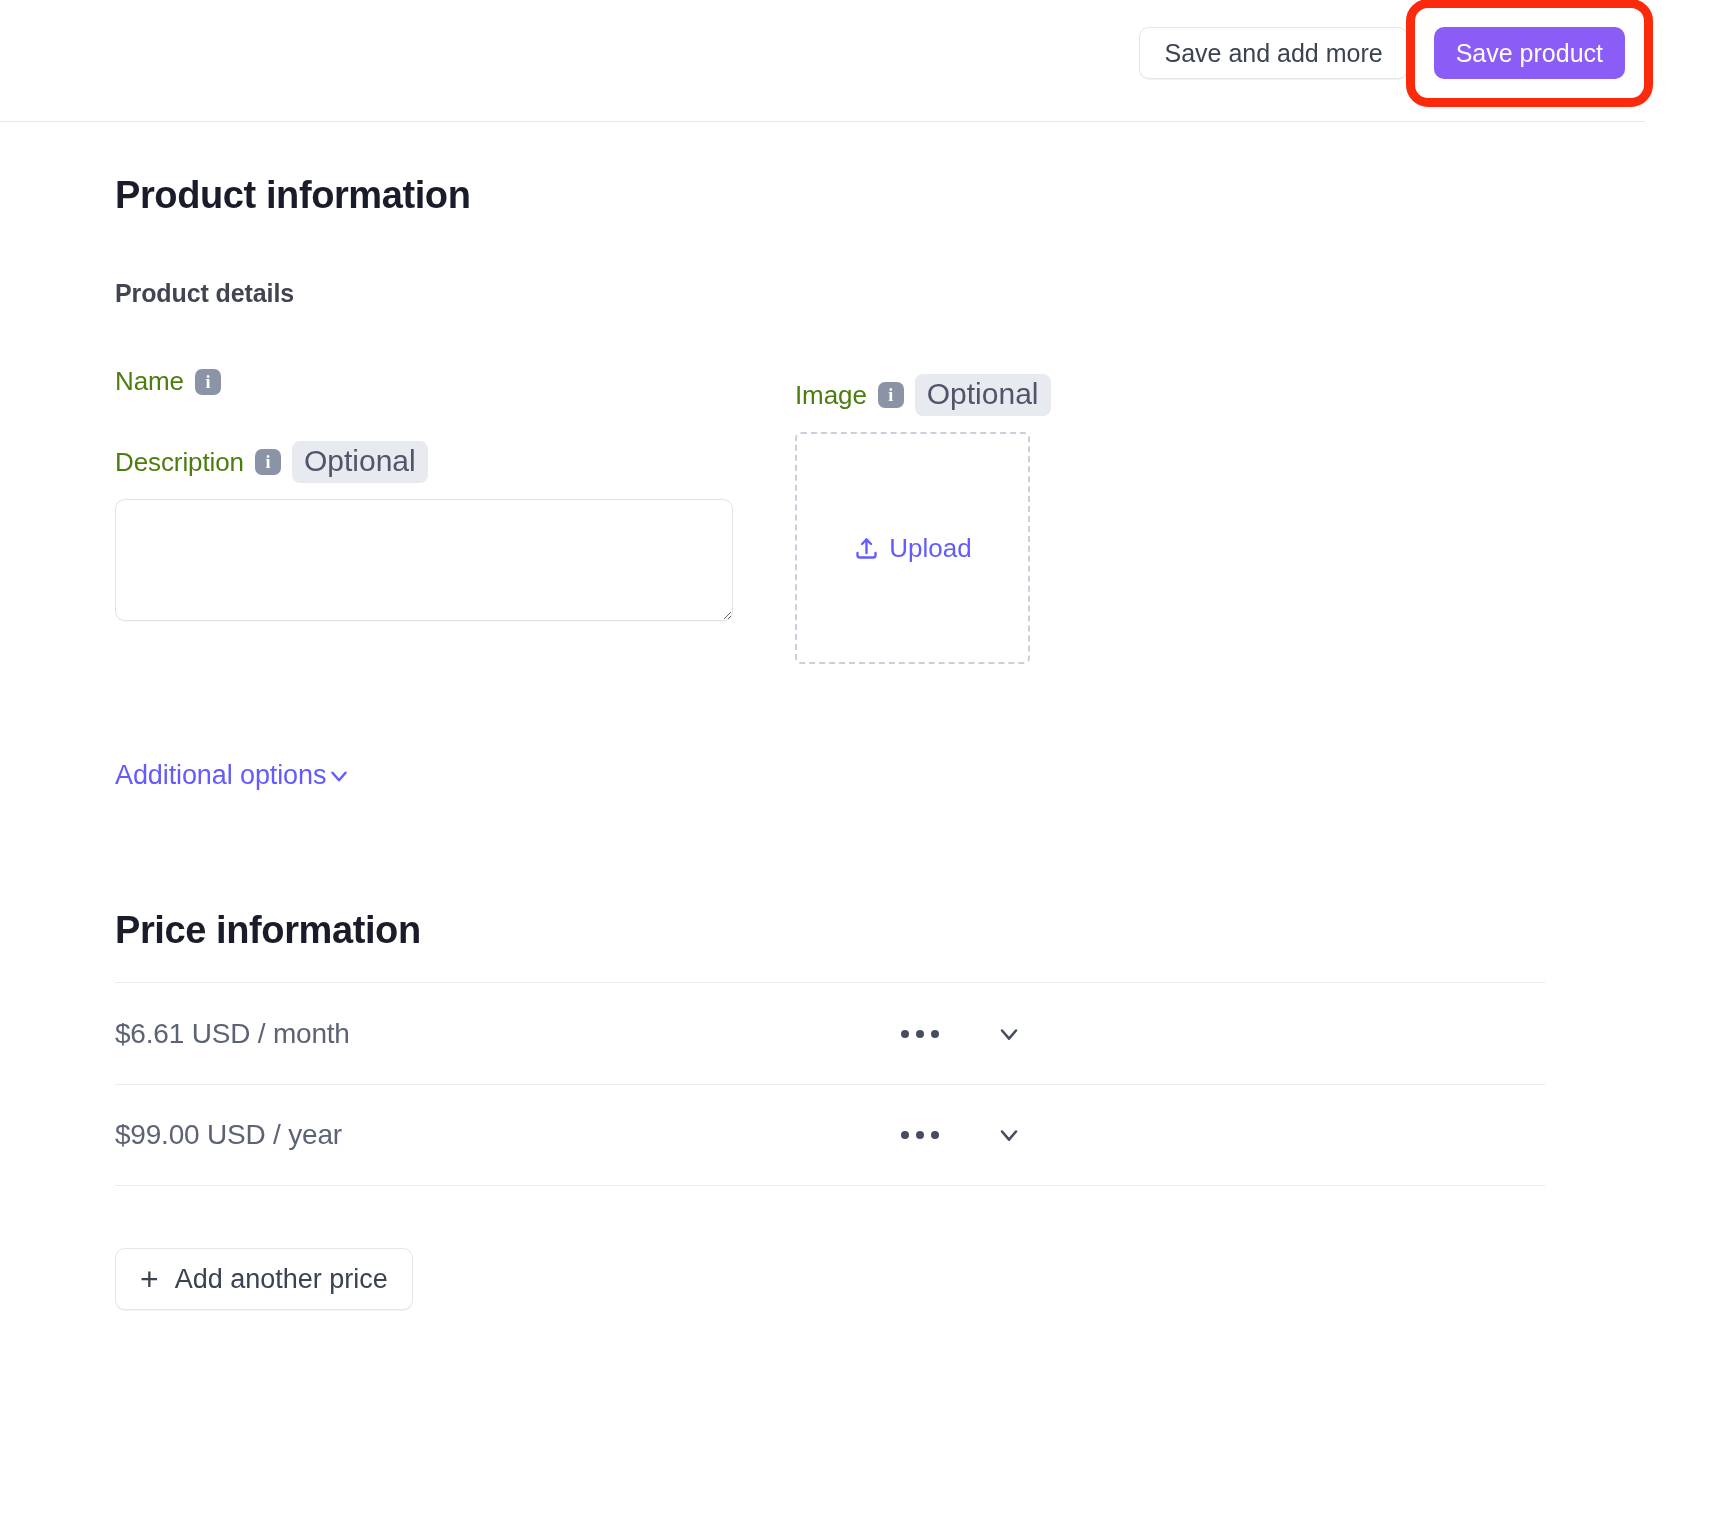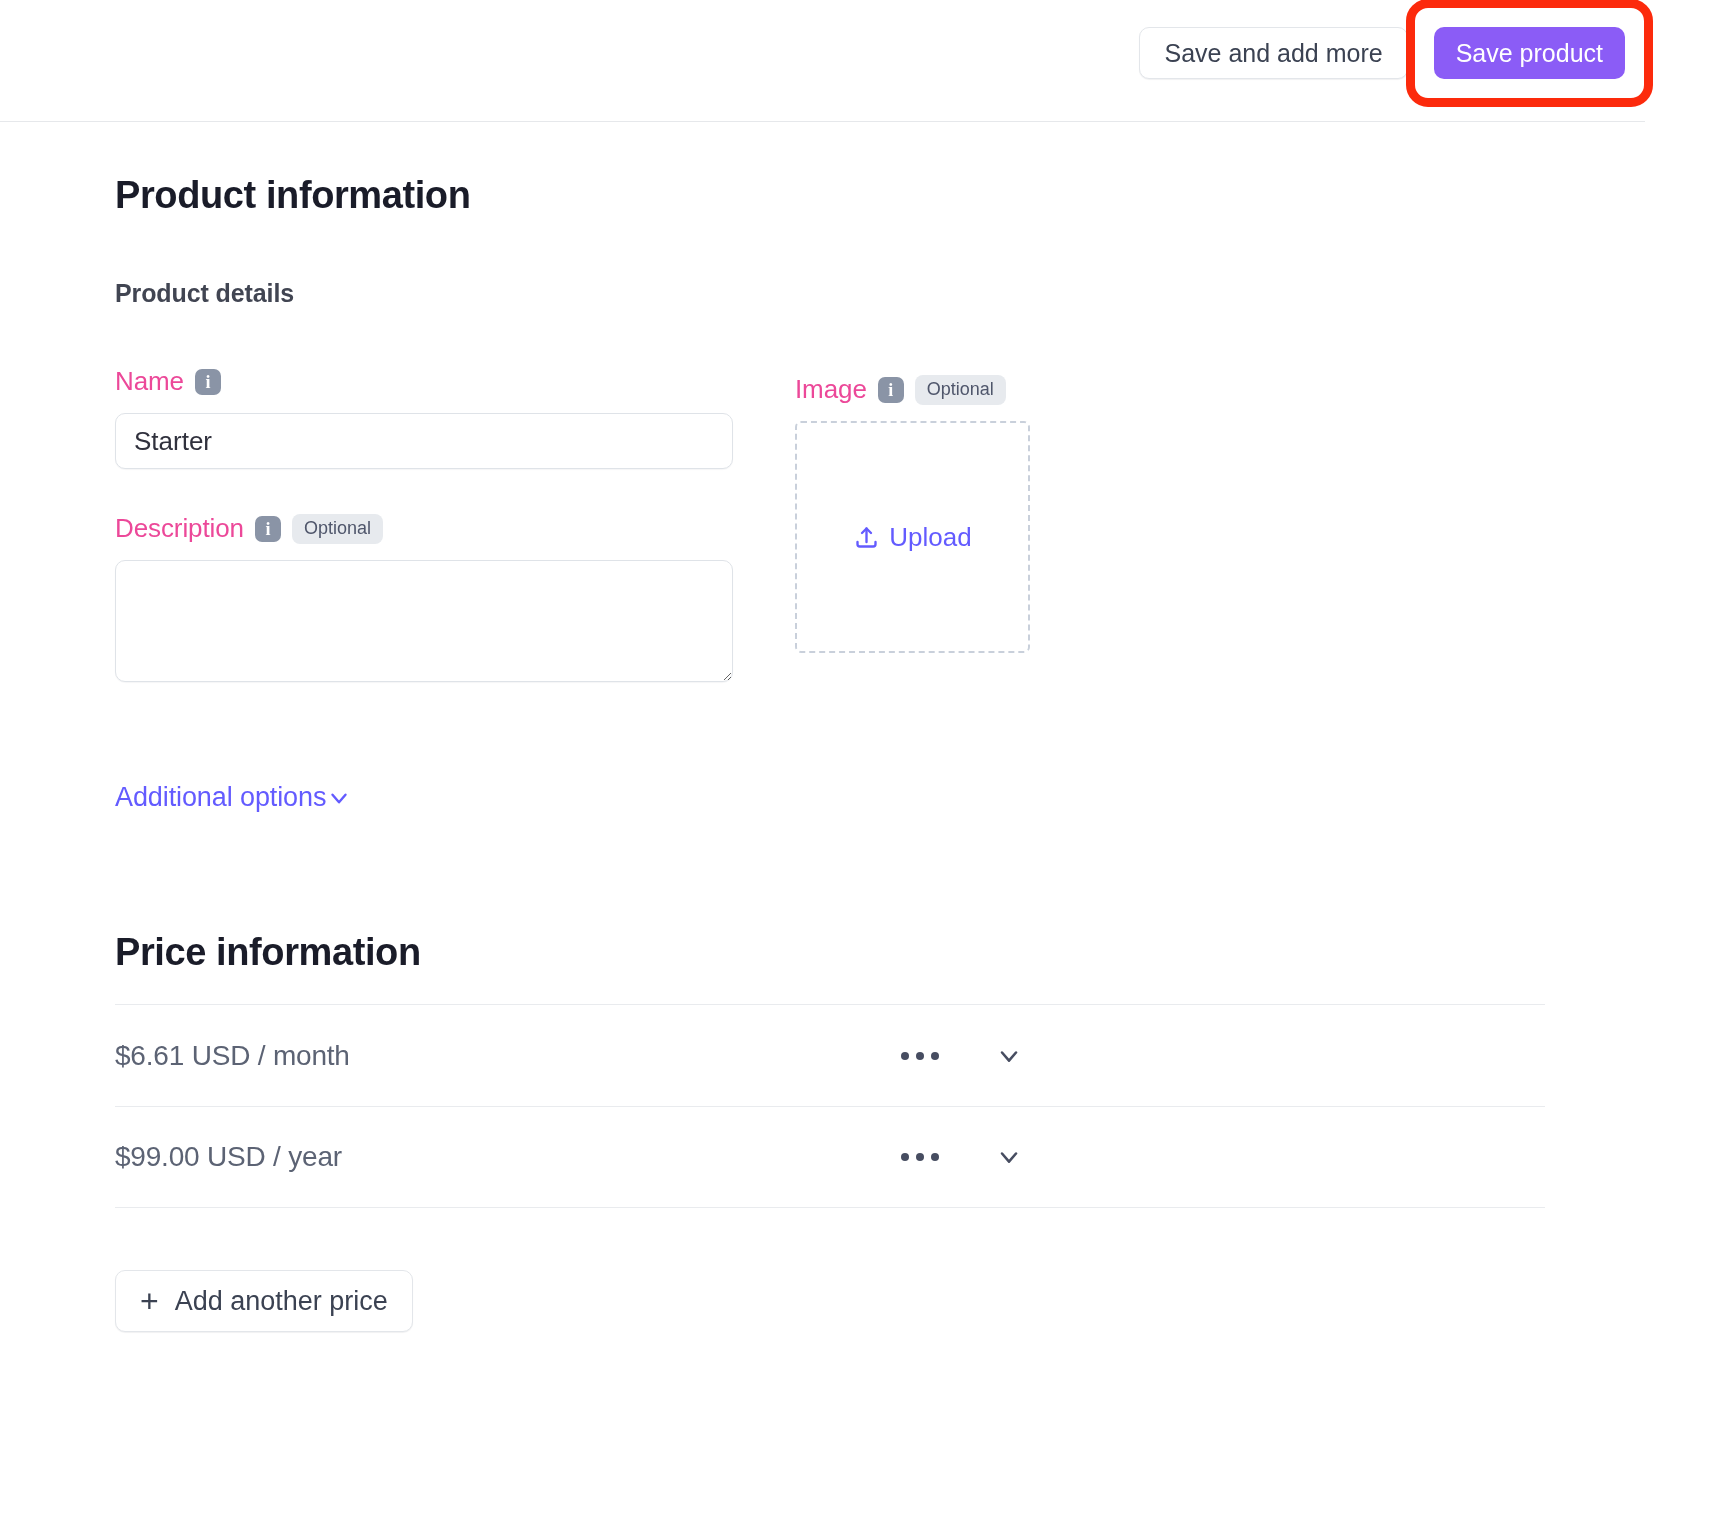--- a/index.html
+++ b/index.html
@@ -101,42 +101,42 @@
     letter-spacing: -0.1px;
   }
 
   .field-label-row {
     display: flex;
     align-items: center;
     gap: 11px;
   }
   .field-label {
     font-size: 26px;
-    color: #ec4899;
+    color: #4d7c0f;
     letter-spacing: -0.1px;
   }
   .info-icon {
     width: 26px;
     height: 26px;
     border-radius: 7px;
     background: #8a94a6;
     display: inline-flex;
     align-items: center;
     justify-content: center;
     color: #ffffff;
     font-size: 18px;
     font-weight: bold;
     font-family: "Liberation Serif", serif;
     line-height: 1;
     cursor: pointer;
   }
   .optional-badge {
     background: #e7eaee;
     color: #4f566b;
-    font-size: 18px;
+    font-size: 30px;
     border-radius: 8px;
     padding: 5px 12px 7px 12px;
     line-height: 1;
   }
 
   input.text-input {
     width: 618px;
     height: 56px;
     border: 1px solid #dfe3e8;
     border-radius: 10px;
@@ -279,23 +279,20 @@
 
       <h2 class="sub-title" style="margin-top:62px;">Product details</h2>
 
       <div class="two-col" style="margin-top:58px;">
 
         <div class="left-col">
 
           <div class="field-label-row">
             <span class="field-label">Name</span>
             <span class="info-icon">i</span>
-          </div>
-          <div style="margin-top:16px;">
-            <input class="text-input" type="text" value="Starter" style="">
           </div>
 
           <div class="field-label-row" style="margin-top:44px;">
             <span class="field-label">Description</span>
             <span class="info-icon">i</span>
             <span class="optional-badge">Optional</span>
           </div>
           <div style="margin-top:16px;">
             <textarea class="text-area" style=""></textarea>
           </div>

